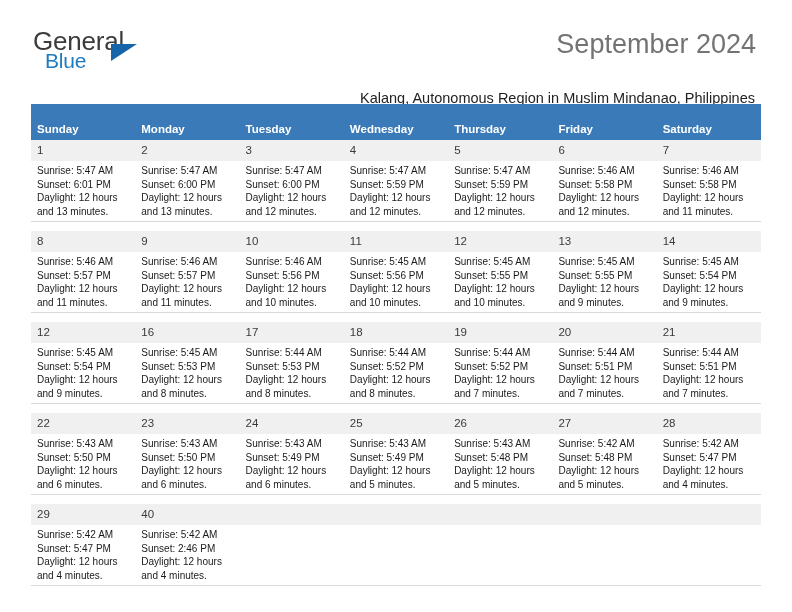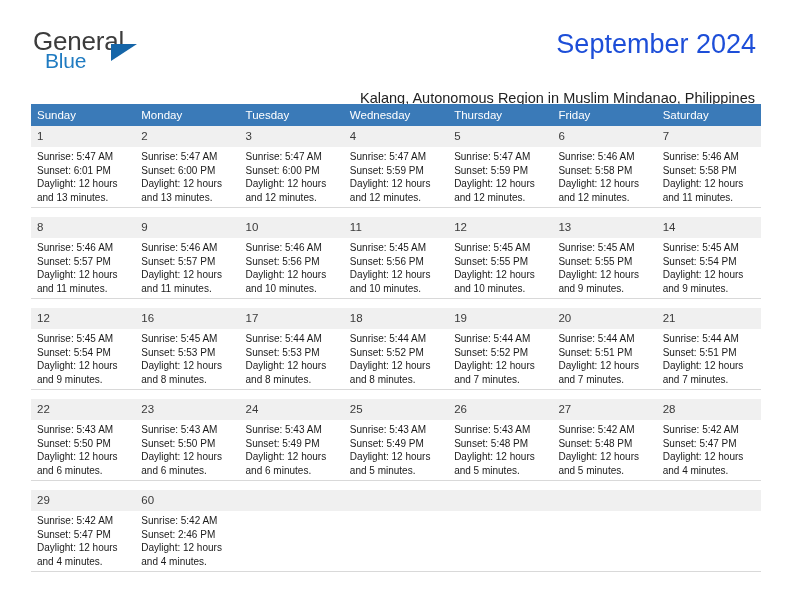--- a/index.html
+++ b/index.html
@@ -59,21 +59,21 @@
     height: 0;
     border-left: 26px solid #1565a8;
     border-bottom: 17px solid transparent;
   }
   .title {
     position: absolute;
     right: 36px;
     top: 29px;
     font-size: 27px;
     font-weight: normal;
-    color: #1d4ed8;
+    color: #737373;
     letter-spacing: 0px;
   }
   .subtitle {
     position: absolute;
     right: 37px;
     top: 90px;
     font-size: 14.5px;
     color: #222222;
   }
 
@@ -83,23 +83,23 @@
     left: 31px;
     top: 104px;
     width: 730px;
     border-collapse: collapse;
     table-layout: fixed;
   }
   .cal-head th {
     background: #3a7ab8;
     color: #ffffff;
     font-size: 11.5px;
-    font-weight: normal;
+    font-weight: bold;
     text-align: left;
-    padding: 5px 0 5px 6px;
+    padding: 19px 0 5px 6px;
     height: 12px;
     border: none;
   }
   .weekgroup {
     border-bottom: 1px solid #d9d9d9;
   }
   td.daycell {
     vertical-align: top;
     padding: 0;
     border: none;
@@ -440,21 +440,21 @@
           <td class="daycell">
             <div class="daynum">29</div>
             <div class="dayinfo">
               <div>Sunrise: 5:42 AM</div>
               <div>Sunset: 5:47 PM</div>
               <div>Daylight: 12 hours</div>
               <div>and 4 minutes.</div>
             </div>
           </td>
           <td class="daycell">
-            <div class="daynum">60</div>
+            <div class="daynum">40</div>
             <div class="dayinfo">
               <div>Sunrise: 5:42 AM</div>
               <div>Sunset: 2:46 PM</div>
               <div>Daylight: 12 hours</div>
               <div>and 4 minutes.</div>
             </div>
           </td>
           <td class="daycell empty">
             <div class="daynum"></div>
             <div class="dayinfo">

